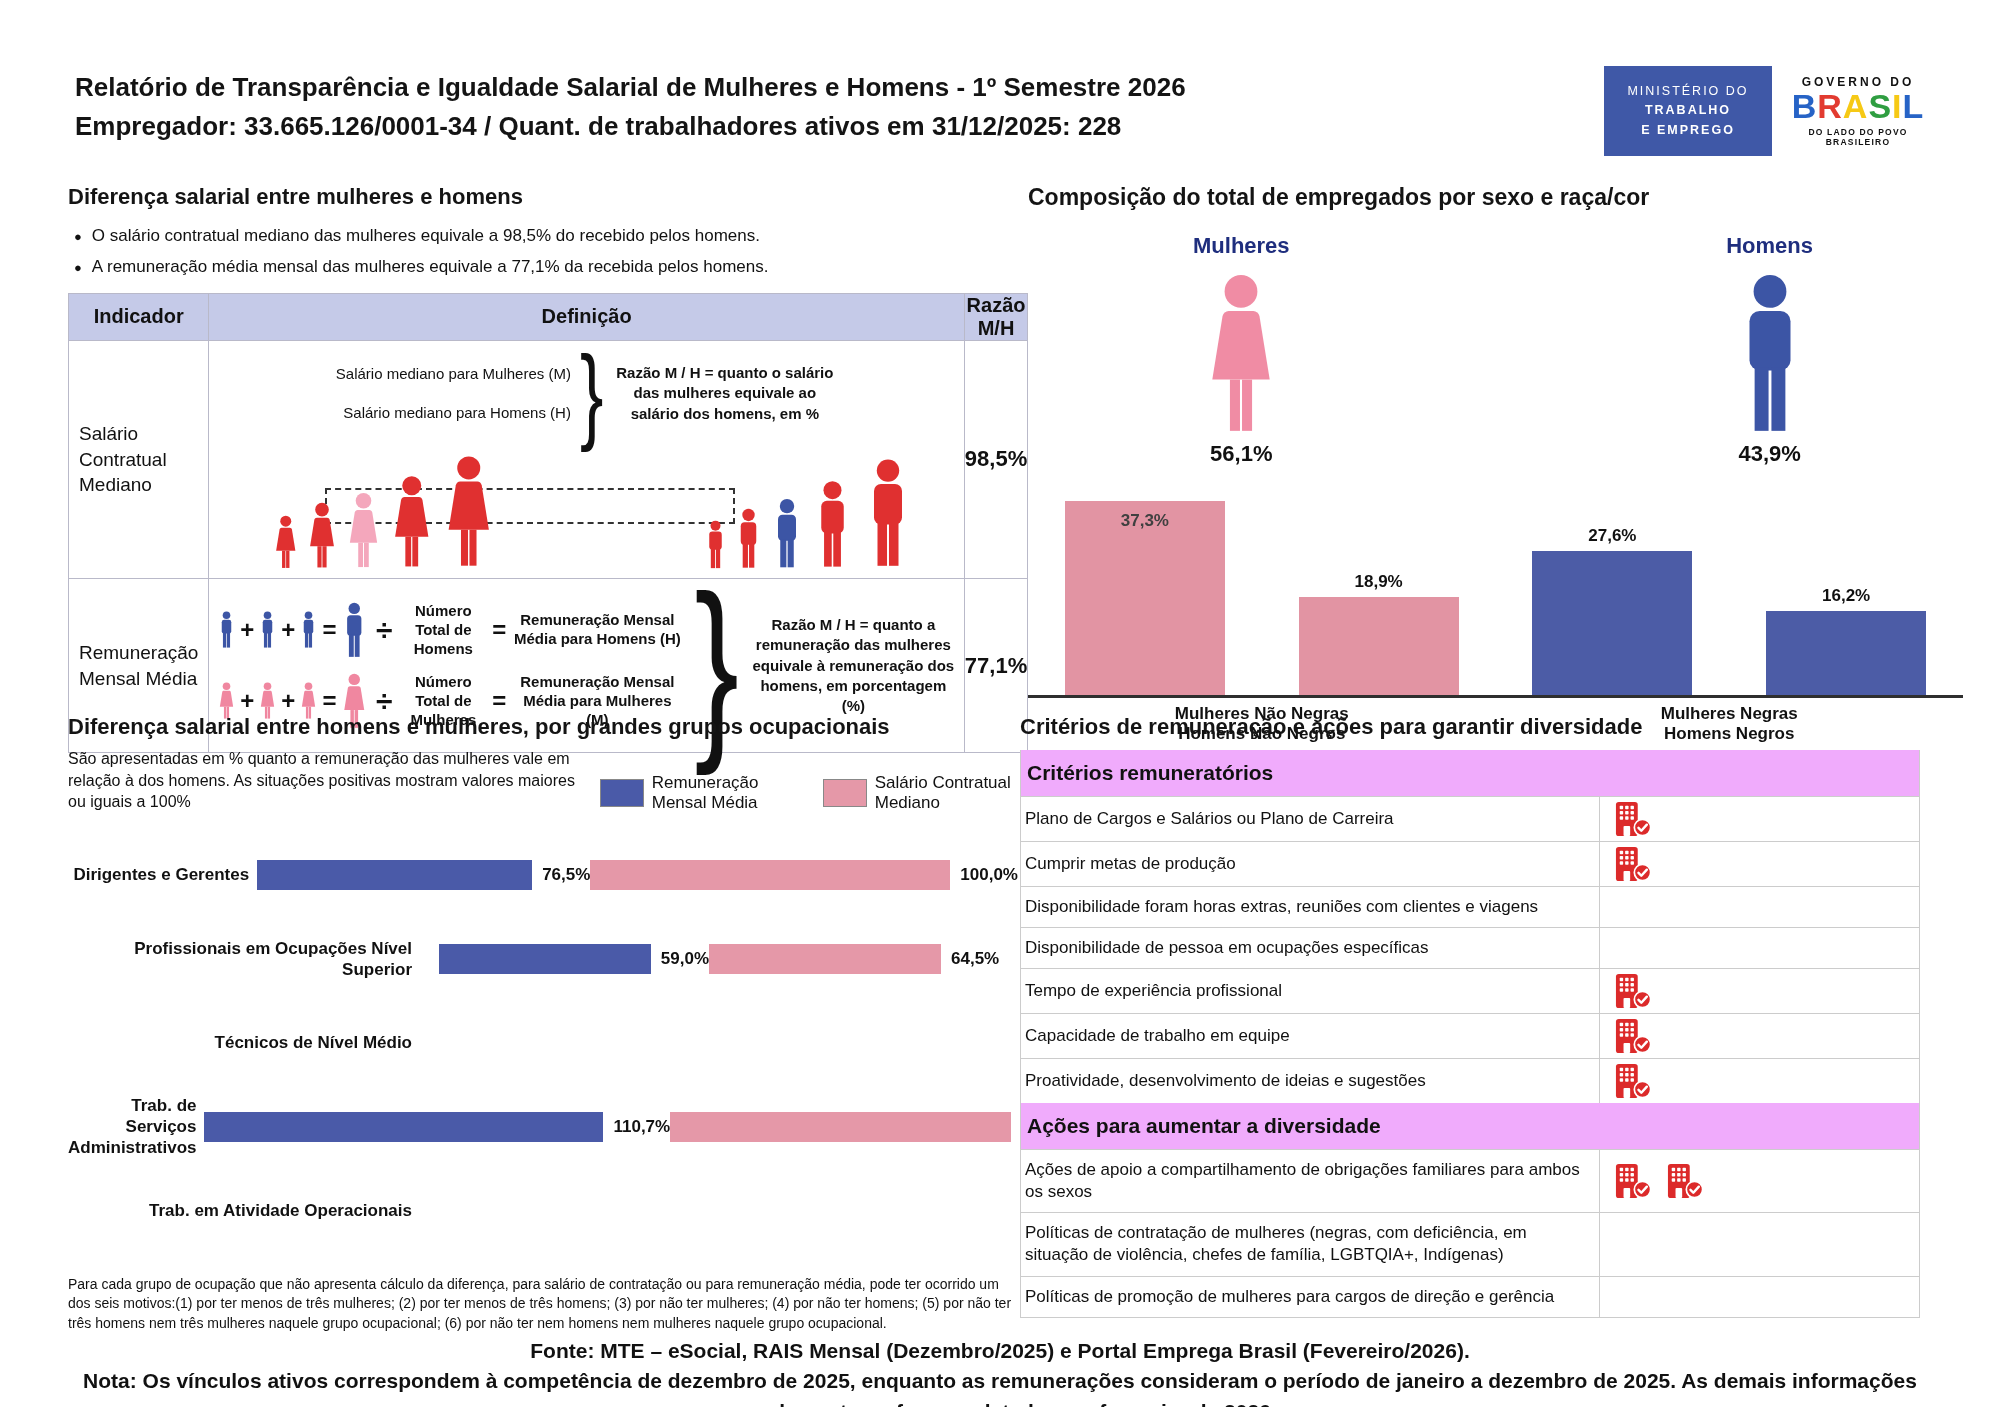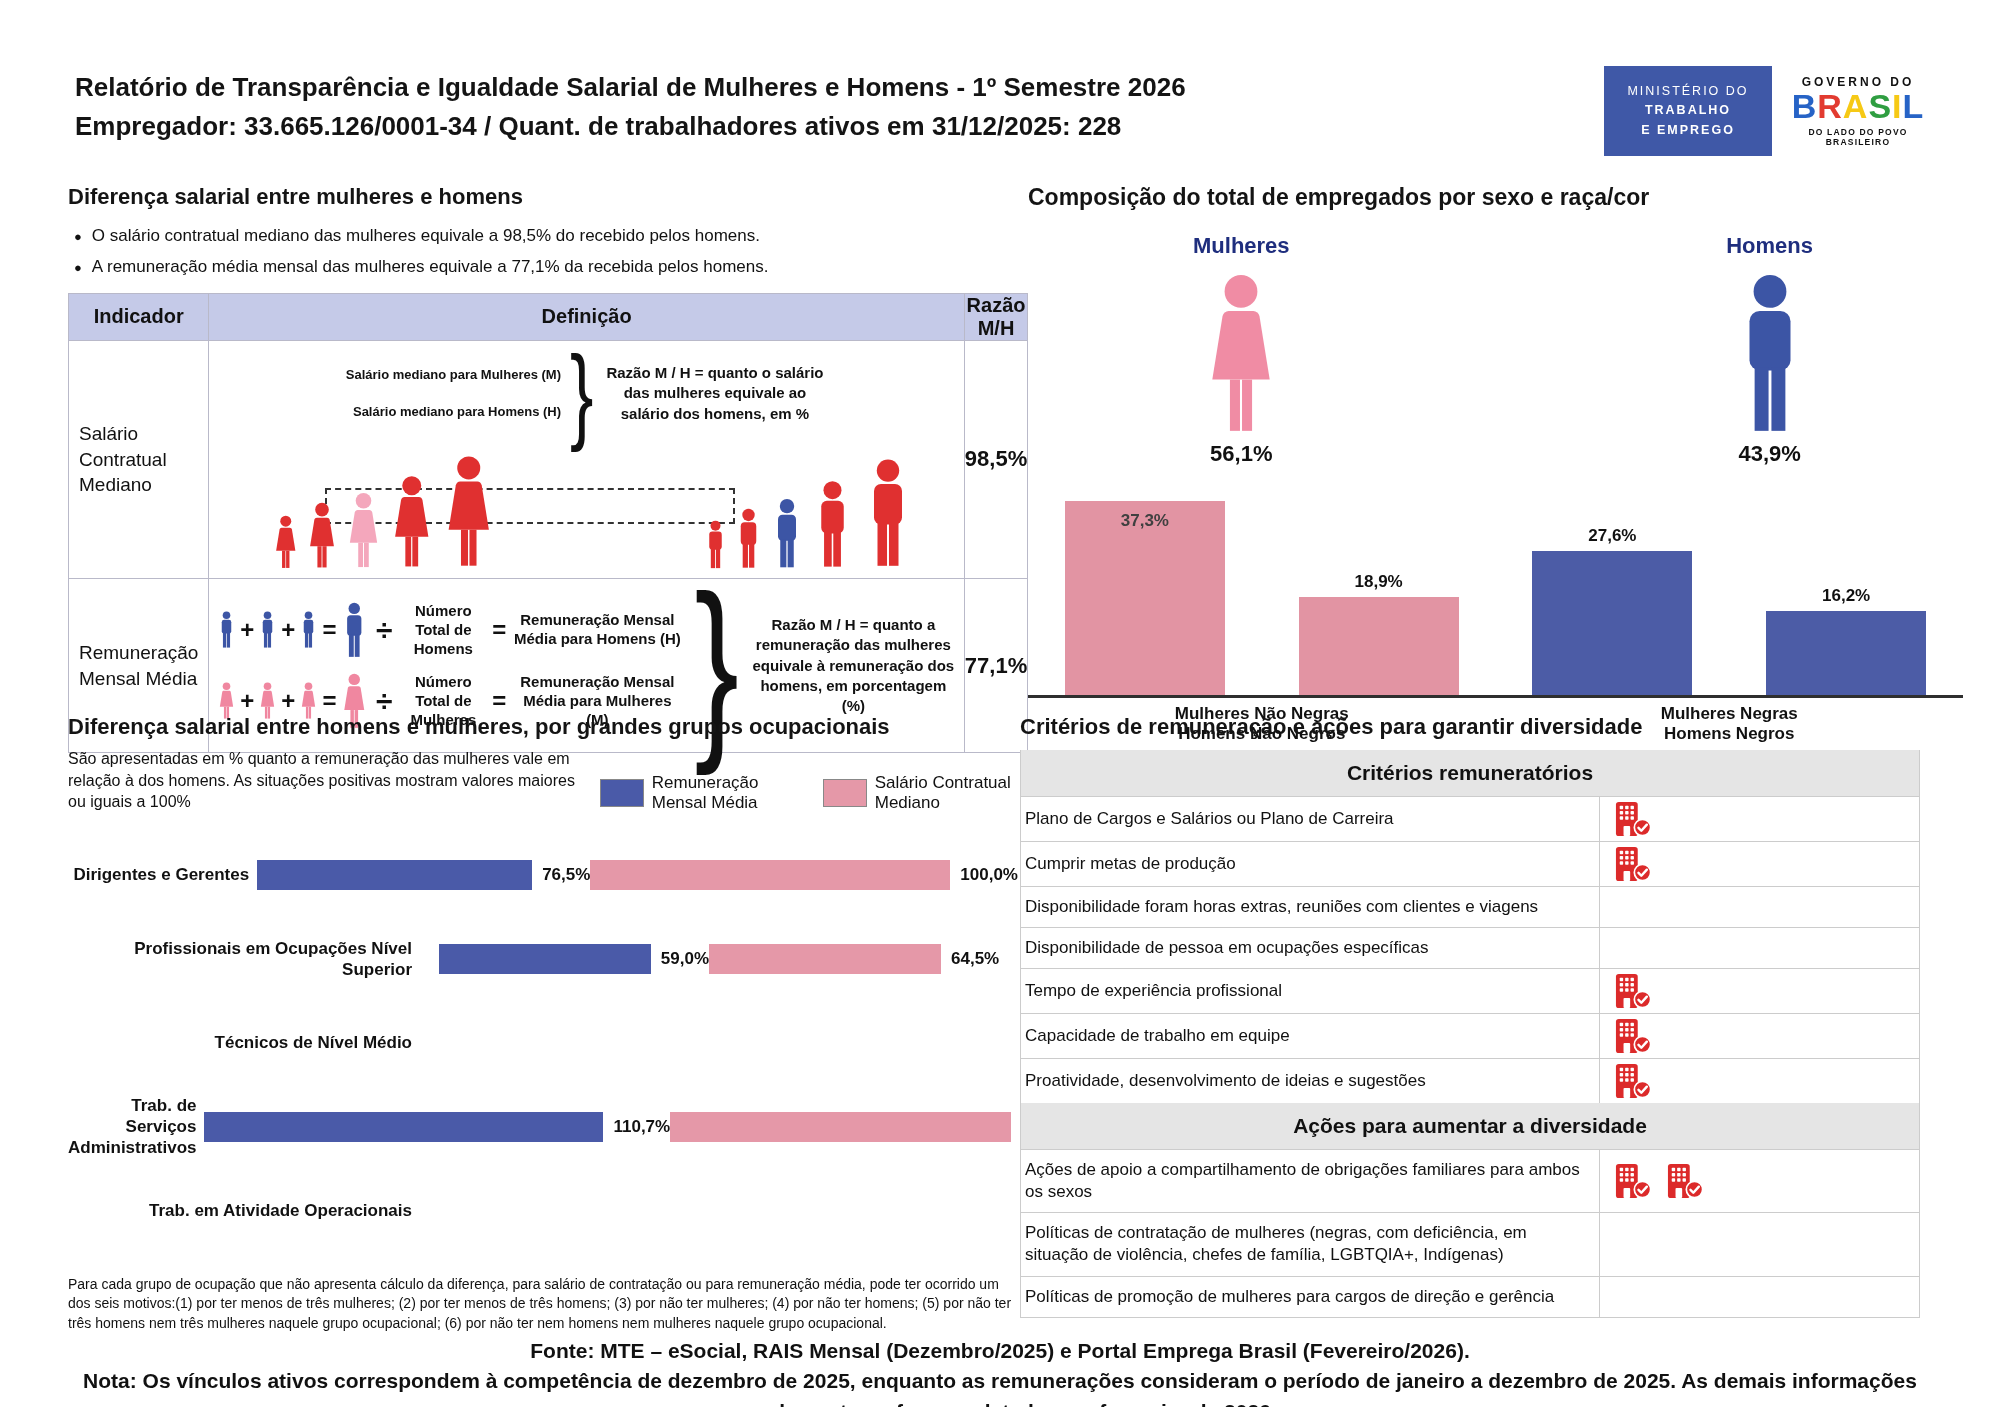--- a/index.html
+++ b/index.html
@@ -28,21 +28,21 @@
   .bullet .dot { font-size:13px; }
   table.gap-table { border-collapse:collapse; width:945px; margin-top:4px; }
   table.gap-table th, table.gap-table td { border:1px solid #b9b9c9; }
   table.gap-table th { background:#C5CAE8; font-size:20px; font-weight:bold; height:42px; }
   th.col-ind { width:150px; } th.col-def { width:645px; } th.col-ratio { width:150px; }
   td.ind-cell { font-size:19px; line-height:1.35; padding:8px 10px; vertical-align:middle; }
   td.ratio-cell { font-size:22px; font-weight:bold; text-align:center; vertical-align:middle; }
   td.def-cell { padding:6px 8px; vertical-align:top; }
   .def-top { display:flex; align-items:center; justify-content:center; gap:4px; margin-top:4px; }
   .def-lines { display:flex; flex-direction:column; gap:22px; text-align:right; }
-  .def-lines div { font-size:13px; font-weight:bold; }
+  .def-lines div { font-size:15px; font-weight:normal; }
   .brace { font-weight:400; color:#111; line-height:0.85; transform:scale(0.7,1.05); display:inline-block; }
   .brace.b1 { font-size:100px; }
   .brace.b2 { font-size:190px; }
   .def-note { font-size:15px; font-weight:bold; text-align:center; width:225px; line-height:1.35; }
   .fig-scene { position:relative; height:128px; margin-top:8px; }
   .fig-scene .median-link { position:absolute; left:108px; top:44px; width:410px; height:36px; border:2px dashed #333; z-index:1; }
   .fig-group { position:absolute; bottom:2px; display:flex; align-items:flex-end; gap:5px; z-index:2; }
   .fig-group.gw { left:55px; } .fig-group.gm { right:40px; }
   .avg-block { display:flex; flex-direction:column; gap:14px; padding:4px 0; }
   .expr-row { display:flex; align-items:center; gap:5px; }
@@ -79,21 +79,21 @@
   .occ-cat { width:352px; text-align:right; font-size:17px; font-weight:bold; padding-right:8px; line-height:1.25; }
   .occ-bars { flex:1; display:flex; justify-content:center; }
   .hbar-wrap { display:flex; align-items:center; gap:10px; height:31px; }
   .hbar { height:30px; }
   .hbar-val { font-size:17px; font-weight:bold; white-space:nowrap; }
   .occ-footnote { margin-top:22px; font-size:14px; line-height:1.4; color:#111; }
 
   
   .criteria { position:absolute; left:1020px; top:714px; width:900px; }
   .crit-table { margin-top:10px; border:1px solid #ccc; border-top:none; }
-  .crit-sec { background:#e5e5e5; text-align:center; font-size:21px; font-weight:bold; padding:11px 6px; }
+  .crit-sec { background:#f0abfc; text-align:left; font-size:21px; font-weight:bold; padding:11px 6px; }
   .crit-row { display:grid; grid-template-columns:578px 1fr; border-top:1px solid #ccc; }
   .crit-label { font-size:17px; padding:9px 12px 9px 4px; line-height:1.3; display:flex; align-items:center; }
   .crit-icons { border-left:1px solid #ccc; display:flex; align-items:center; gap:14px; padding:4px 14px; min-height:40px; }
   .bldg { color:#DC2A2A; }
 
   
   .footer { position:absolute; left:60px; right:60px; top:1336px; text-align:center; }
   .footer p { font-size:21px; font-weight:bold; line-height:1.45; }
 
   svg.fig { display:block; }

